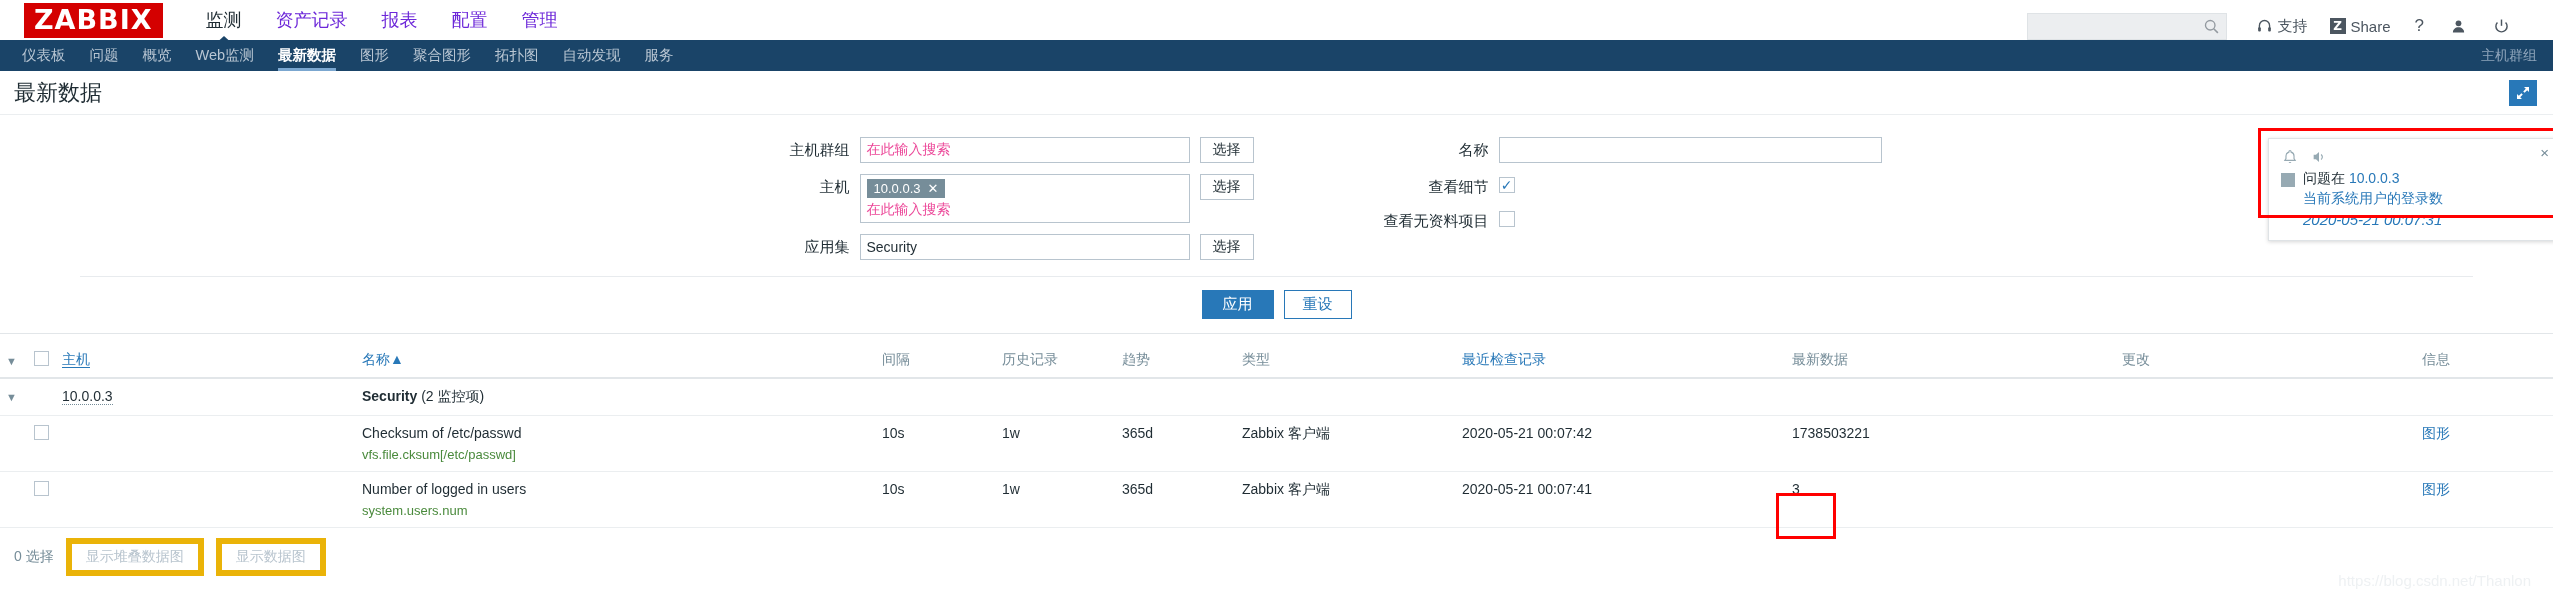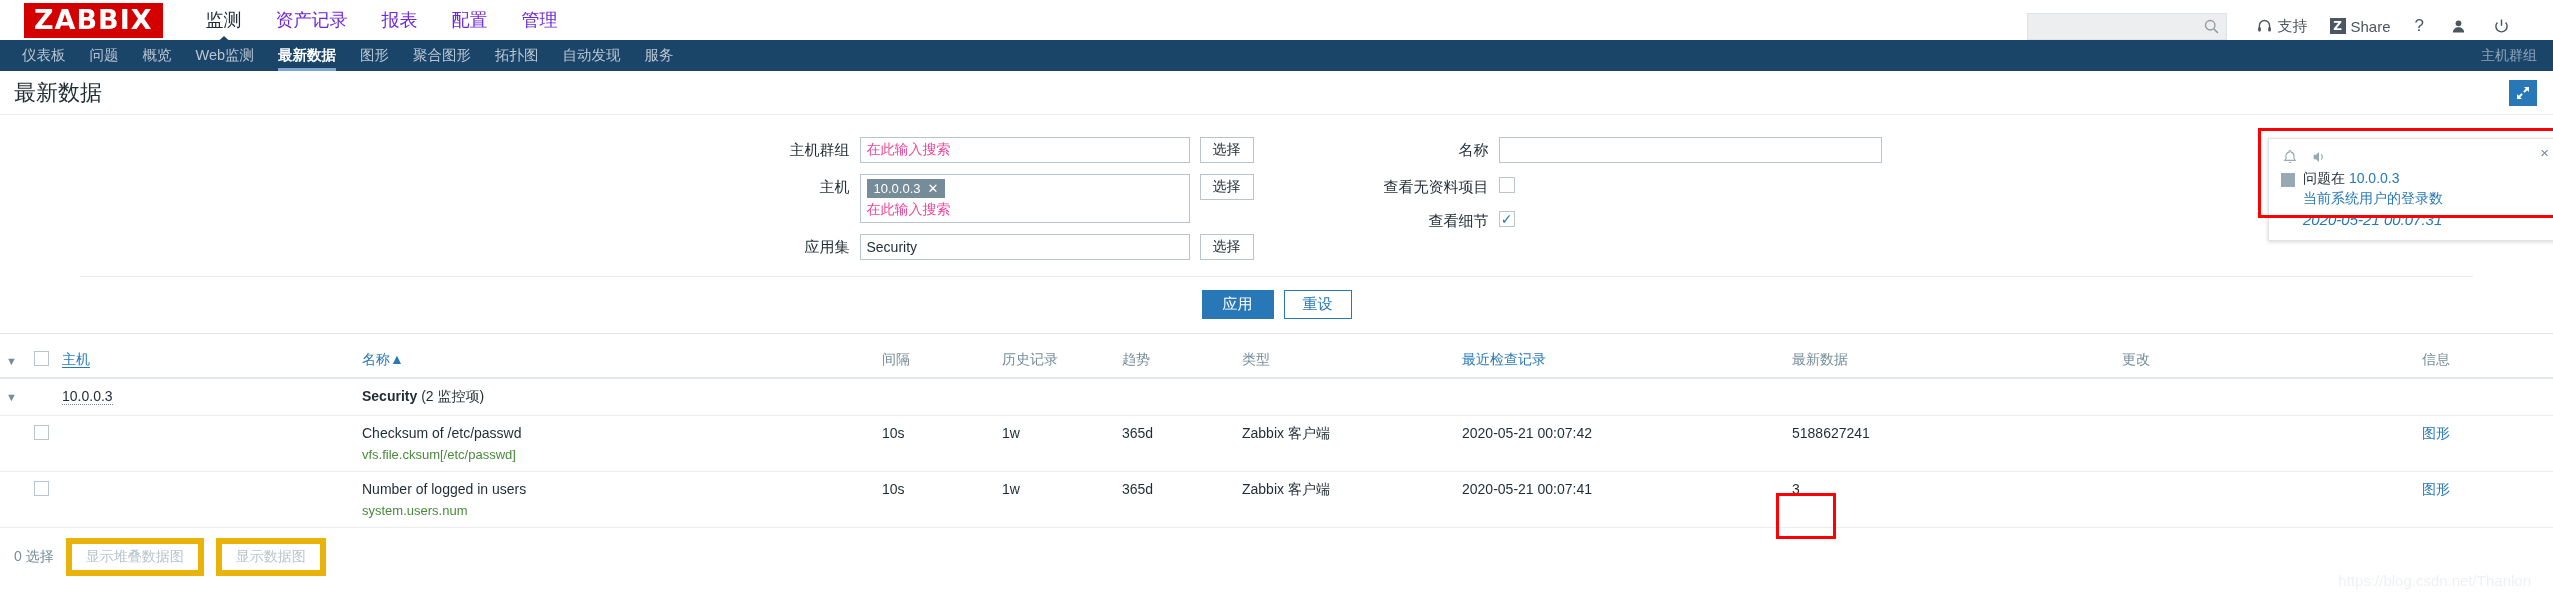--- a/index.html
+++ b/index.html
@@ -448,29 +448,29 @@
       </div>
     </div>
 
     <div class="fcol">
       <div class="frow">
         <div class="flabel wide">名称</div>
         <input class="fbox-in" type="text" value="" style="">
       </div>
 
       <div class="frow">
-        <div class="flabel wide">查看无资料项目</div>
-        <div class="chk"></div>
-      </div>
-
-      <div class="frow">
         <div class="flabel wide">查看细节</div>
         <div class="chk">
             <span class="tick">✓</span>
           </div>
+      </div>
+
+      <div class="frow">
+        <div class="flabel wide">查看无资料项目</div>
+        <div class="chk"></div>
       </div>
     </div>
   </div>
 
   <div class="filter-sep"></div>
 
   <div class="filter-actions">
     <div class="btn-primary">应用</div>
     <div class="btn-outline">重设</div>
   </div>
@@ -525,21 +525,21 @@
       <td></td>
       <td>
         <span>Checksum of /etc/passwd</span>
         <span class="itemkey">vfs.file.cksum[/etc/passwd]</span>
       </td>
       <td>10s</td>
       <td>1w</td>
       <td>365d</td>
       <td>Zabbix 客户端</td>
       <td>2020-05-21 00:07:42</td>
-      <td>5188627241</td>
+      <td>1738503221</td>
       <td></td>
       <td><span class="graphlink">图形</span></td>
     </tr>
 
     <tr>
       <td></td>
       <td><span class="rowchk"></span></td>
       <td></td>
       <td>
         <span>Number of logged in users</span>

